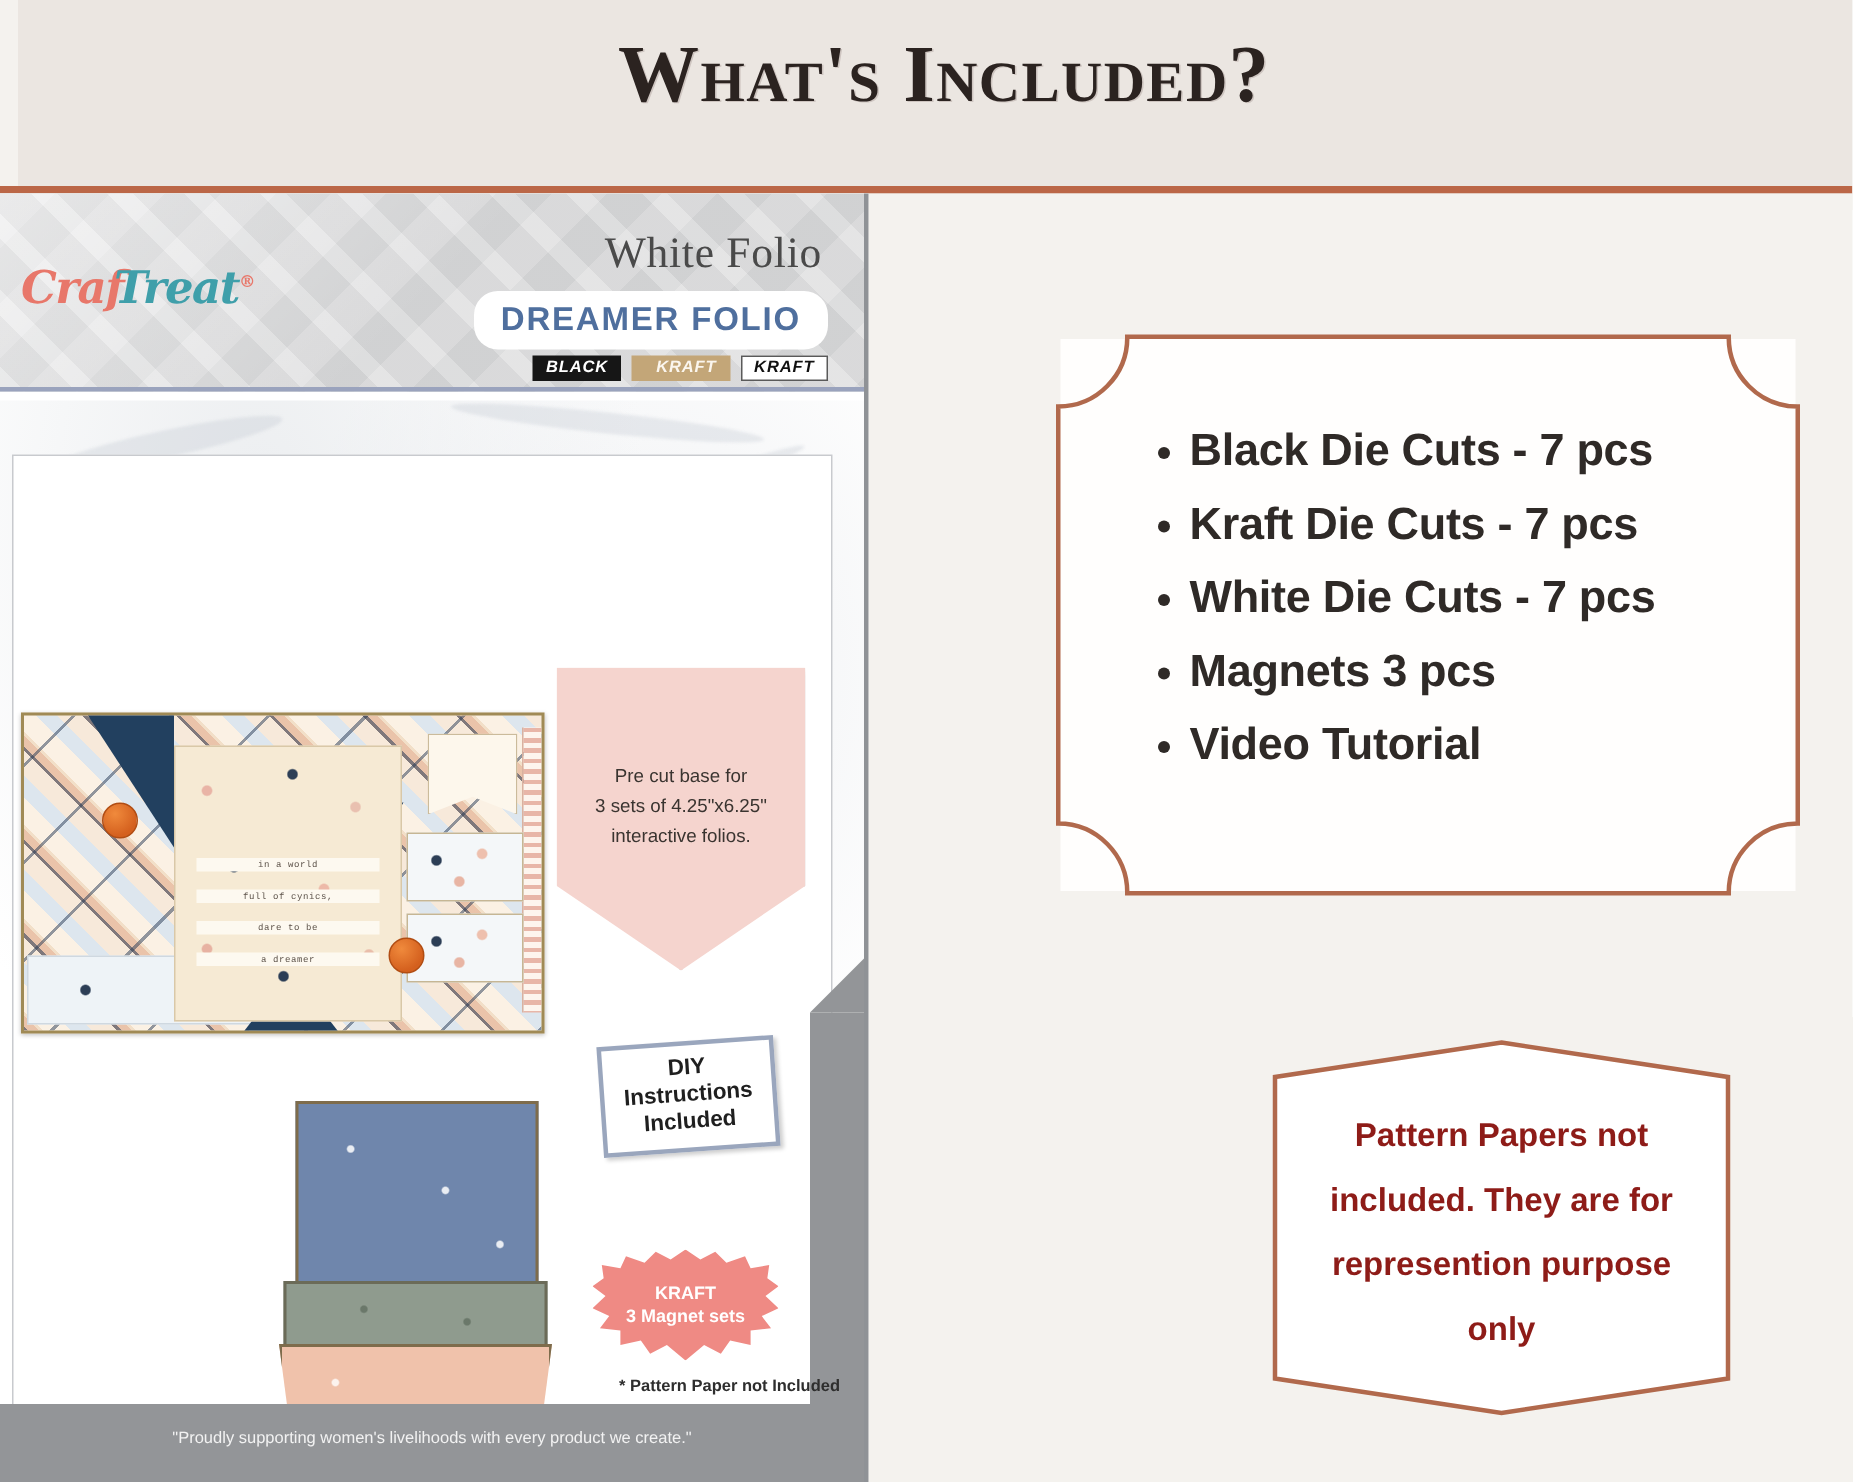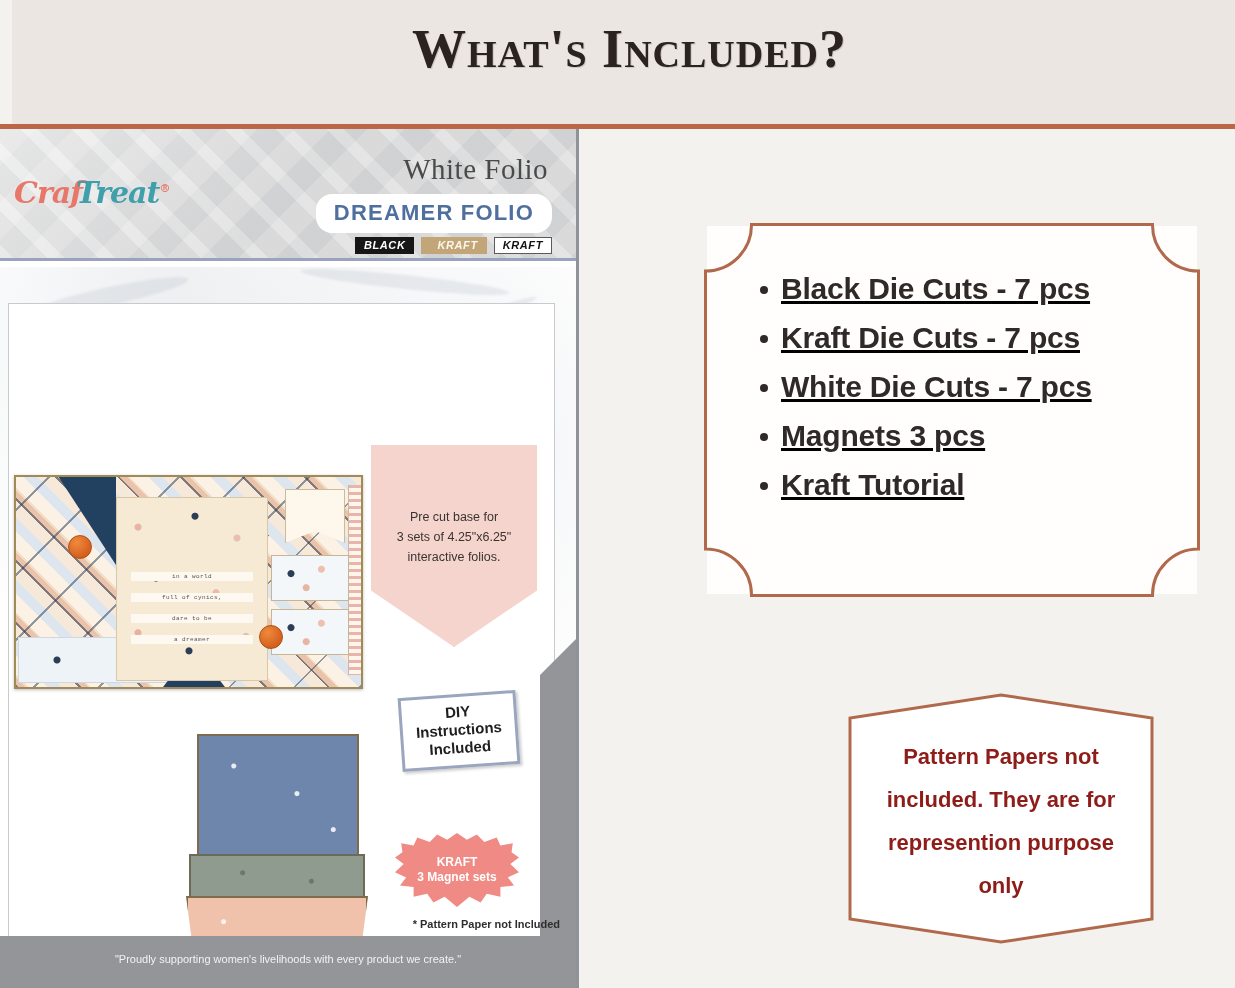--- a/index.html
+++ b/index.html
@@ -482,24 +482,23 @@
     width: 490px;
     height: 368px;
     background: #fffefd;
     box-sizing: border-box;
   }
   .corner-svg { position: absolute; inset: -3px; width: calc(100% + 6px); height: calc(100% + 6px); overflow: visible; }
 
   .bullets {
     position: absolute;
     left: 52px; top: 38px;
-    margin: 0;
+    margin: 12px;
     padding: 0 0 0 22px;
     list-style: none;
-    text-decoration: underline;
   }
   .bullets li {
     position: relative;
     font-size: 30px;
     font-weight: 700;
     color: #2f2a27;
     line-height: 49px;
     letter-spacing: -0.2px;
     white-space: nowrap;
   }
@@ -630,21 +629,21 @@
 
     <div class="list-box">
       <svg class="corner-svg" viewBox="0 0 496 374" preserveAspectRatio="none">
         <path d="M 1.5 48 A 46 46 0 0 0 47.5 1.5 L 448.5 1.5 A 46 46 0 0 0 494.5 48 L 494.5 326 A 46 46 0 0 0 448.5 372.5 L 47.5 372.5 A 46 46 0 0 0 1.5 326 Z" fill="#fffefd" stroke="#b1694c" stroke-width="3"></path>
       </svg>
       <ul class="bullets">
         <li>Black Die Cuts - 7 pcs</li>
         <li>Kraft Die Cuts - 7 pcs</li>
         <li>White Die Cuts - 7 pcs</li>
         <li>Magnets 3 pcs</li>
-        <li>Kraft Tutorial</li>
+        <li>Video Tutorial</li>
       </ul>
     </div>
 
     <div class="hex-box">
       <svg class="hex-svg" viewBox="0 0 308 251" preserveAspectRatio="none">
         <polygon points="154,2 305,25 305,226 154,249 3,226 3,25" fill="#ffffff" stroke="#b1694c" stroke-width="3"></polygon>
       </svg>
       <div class="hex-text">
         <div>Pattern Papers not</div>
         <div>included. They are for</div>

